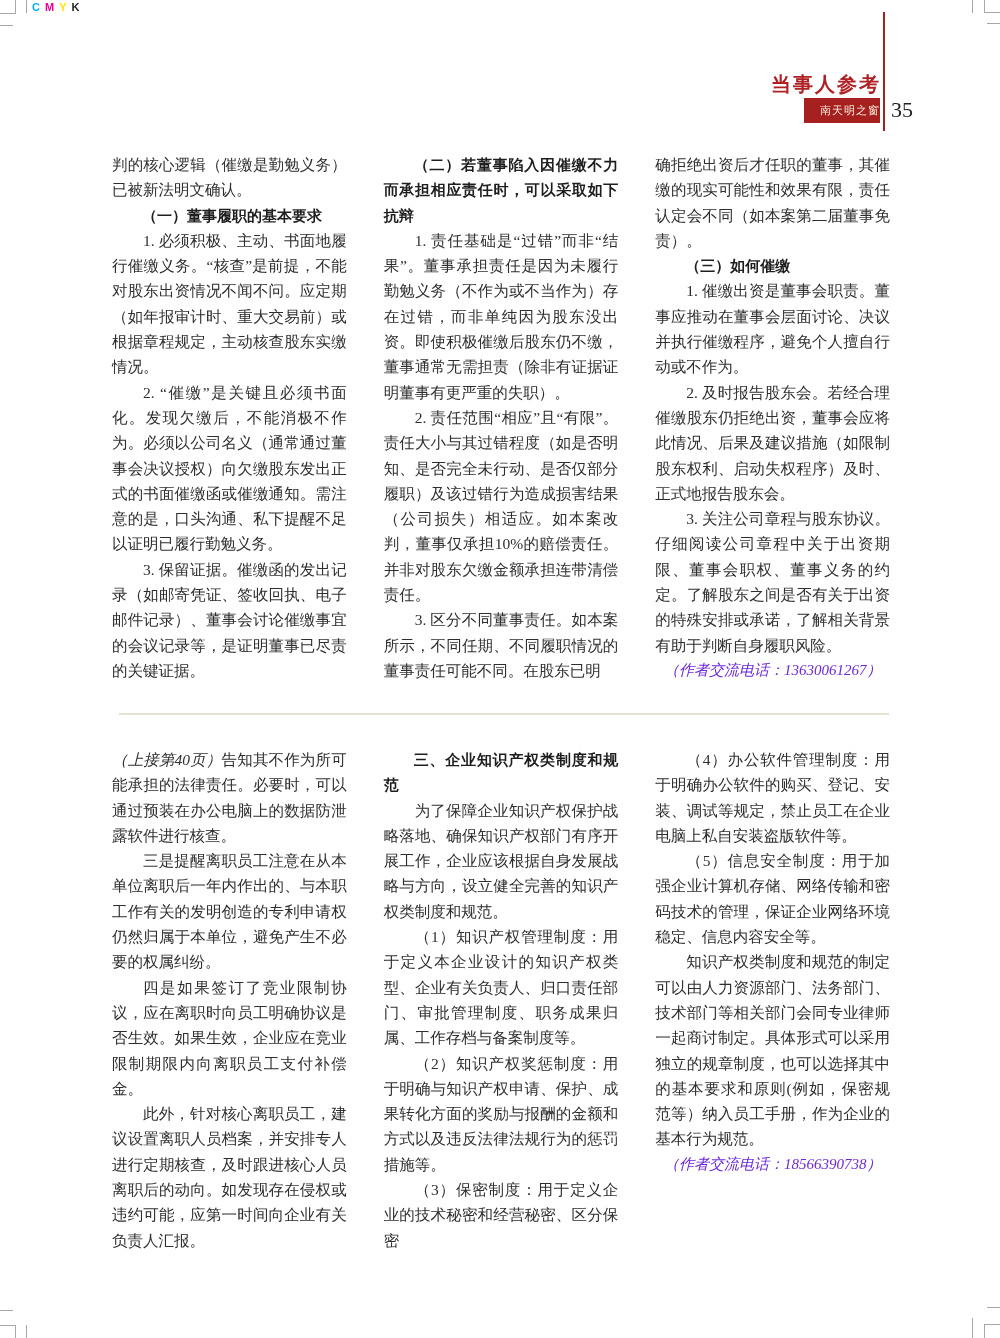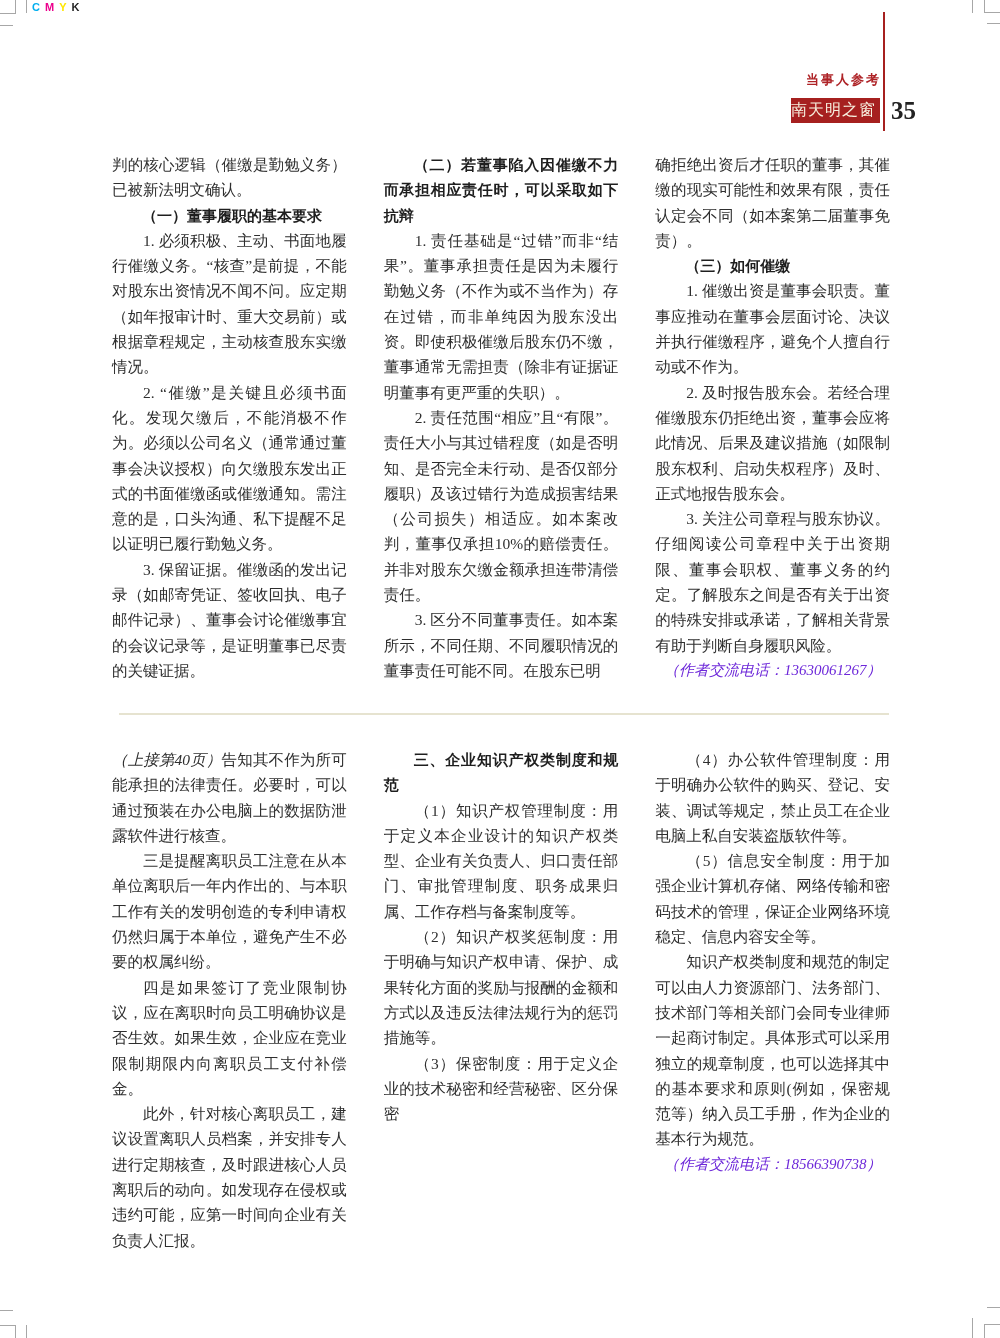--- a/index.html
+++ b/index.html
@@ -27,29 +27,29 @@
   .cmyk {
     position:absolute; left:32px; top:1px; display:flex; gap:5px;
     font-family:"Liberation Sans", sans-serif; font-size:11px; font-weight:bold;
   }
   .cmyk span { display:block; }
 
   
   .section-label {
     position:absolute; top:71px; right:119px;
     font-family:"Liberation Sans", sans-serif; font-weight:bold;
-    font-size:13px; letter-spacing:2px; color:#ae2226; white-space:nowrap;
+    font-size:20px; letter-spacing:2px; color:#ae2226; white-space:nowrap;
   }
   .window-box {
-    position:absolute; top:98px; right:120px; width:89px; height:25px;
-    background:#a6201f; color:#f6eedd; font-size:16px; letter-spacing:1px;
-    display:flex; align-items:center; justify-content:flex-start; white-space:nowrap;
+    position:absolute; top:98px; right:120px; width:76px; height:25px;
+    background:#a6201f; color:#f6eedd; font-size:11px; letter-spacing:1px;
+    display:flex; align-items:center; justify-content:flex-end; white-space:nowrap;
   }
   .red-rule { position:absolute; top:12px; left:883px; width:2px; height:119px; background:#a6201f; }
-  .page-num { position:absolute; top:97px; left:891px; font-size:25px; color:#222222;font-weight:bold; }
+  .page-num { position:absolute; top:97px; left:891px; font-size:22px; color:#222222; }
 
   
   .section {
     position:absolute; left:112px; width:778px;
     display:grid; grid-template-columns:1fr 1fr 1fr; column-gap:37px;
   }
   .upper { top:152px; }
   .lower { top:747px; }
   .divider { position:absolute; top:713px; left:119px; width:770px; height:2px; background:#e6e3d0; }
 
@@ -134,20 +134,21 @@
     <div class="col">
 
     <p class="p-first"><span class="prefix">（上接第40页）</span>告知其不作为所可能承担的法律责任。必要时，可以通过预装在办公电脑上的数据防泄露软件进行核查。</p>
         <p class="p-body">三是提醒离职员工注意在从本单位离职后一年内作出的、与本职工作有关的发明创造的专利申请权仍然归属于本单位，避免产生不必要的权属纠纷。</p>
         <p class="p-body">四是如果签订了竞业限制协议，应在离职时向员工明确协议是否生效。如果生效，企业应在竞业限制期限内向离职员工支付补偿金。</p>
         <p class="p-body">此外，针对核心离职员工，建议设置离职人员档案，并安排专人进行定期核查，及时跟进核心人员离职后的动向。如发现存在侵权或违约可能，应第一时间向企业有关负责人汇报。</p>
       </div>
     <div class="col">
 
     <p class="p-heading">三、企业知识产权类制度和规范</p>
+        <p class="p-body">为了保障企业知识产权保护战略落地、确保知识产权部门有序开展工作，企业应该根据自身发展战略与方向，设立健全完善的知识产权类制度和规范。</p>
         <p class="p-body">（1）知识产权管理制度：用于定义本企业设计的知识产权类型、企业有关负责人、归口责任部门、审批管理制度、职务成果归属、工作存档与备案制度等。</p>
         <p class="p-body">（2）知识产权奖惩制度：用于明确与知识产权申请、保护、成果转化方面的奖励与报酬的金额和方式以及违反法律法规行为的惩罚措施等。</p>
         <p class="p-body">（3）保密制度：用于定义企业的技术秘密和经营秘密、区分保密</p>
       </div>
     <div class="col">
 
         <p class="p-body">（4）办公软件管理制度：用于明确办公软件的购买、登记、安装、调试等规定，禁止员工在企业电脑上私自安装盗版软件等。</p>
         <p class="p-body">（5）信息安全制度：用于加强企业计算机存储、网络传输和密码技术的管理，保证企业网络环境稳定、信息内容安全等。</p>
         <p class="p-body">知识产权类制度和规范的制定可以由人力资源部门、法务部门、技术部门等相关部门会同专业律师一起商讨制定。具体形式可以采用独立的规章制度，也可以选择其中的基本要求和原则(例如，保密规范等）纳入员工手册，作为企业的基本行为规范。</p>
         <p class="p-note">（作者交流电话：18566390738）</p>

